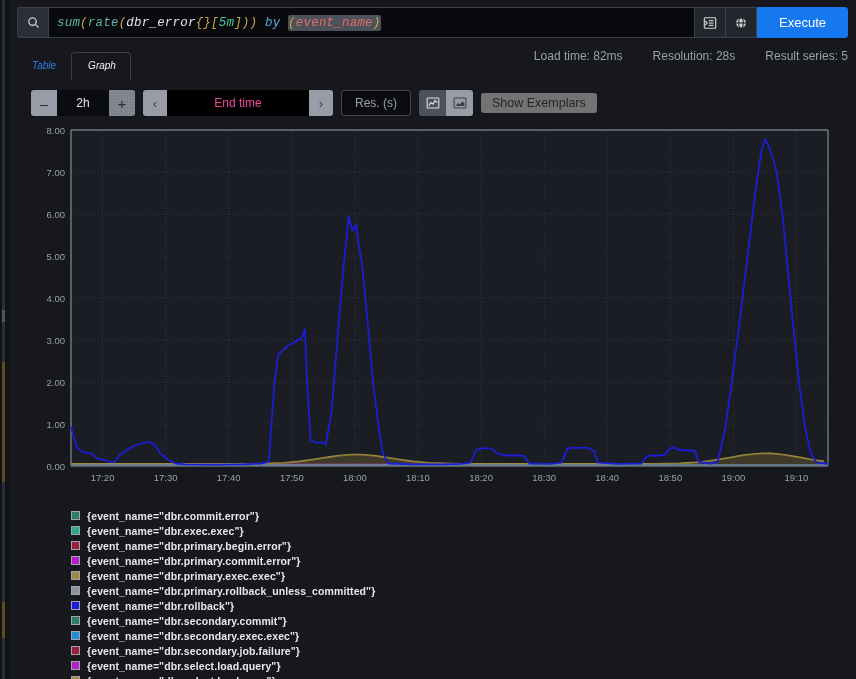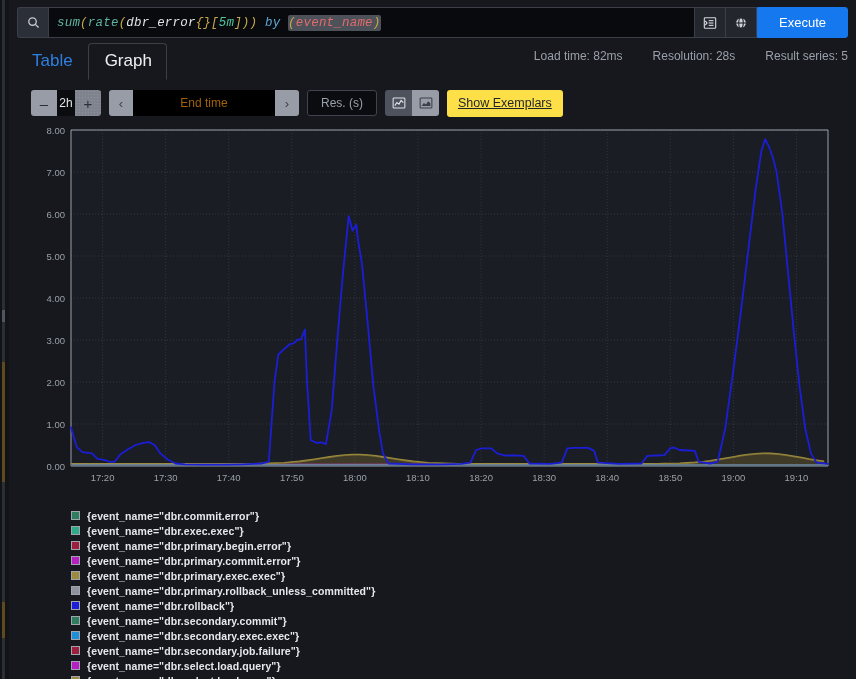--- a/index.html
+++ b/index.html
@@ -64,57 +64,57 @@
     background: #1678ef; color: #fff; border: 1px solid #1678ef;
     border-radius: 0 3px 3px 0;
     padding: 0 21px; display: flex; align-items: center;
     font-size: 13px; white-space: nowrap;
   }
 
   
   .tabs-row { position: relative; height: 35px; margin: 7px 8px 0 8px; }
   .tabs { display: flex; align-items: flex-end; height: 35px; }
   .tab {
-    padding: 7px 14px 8px 14px; font-size: 17px;
-    border: 1px solid transparent; border-radius: 4px 4px 0 0;
+    padding: 7px 14px 8px 14px; font-size: 10px;
+    border: 1px solid transparent; border-radius: 4px 4px 0 0; font-style: italic;
   }
   .tab.inactive { color: #2f7fe0; }
   .tab.active { color: #f0f1f3; background: #16181d; border-color: #3a3f4a; border-bottom-color:#16181d;padding-left:16px; }
   .stats {
     position: absolute; right: 0; top: 4px;
     font-size: 12px; color: #9aa0a9; display: flex; gap: 30px; margin-left: 24px;
   }
 
   
   .controls { display: flex; align-items: center; gap: 8px; margin: 10px 8px 0 22px; height: 26px; }
   .range-grp { display: flex; height: 26px; border-radius: 3px; overflow: hidden; }
   .rg-btn {
     width: 26px; background: #979ca6; color: #2b2f36;
     display: flex; align-items: center; justify-content: center;
     font-size: 15px; line-height: 1;
   }
   .rg-btn.right { background: #7e838d; background-image: radial-gradient(#8d929c 40%, transparent 41%); background-size: 3px 3px; }
   .rg-val {
-    width: 18px; background: #0a0c0f; color: #e4e6ea;
+    width: 52px; background: #0a0c0f; color: #e4e6ea;
     display: flex; align-items: center; justify-content: center; font-size: 12px;
   }
   .time-grp { display: flex; height: 26px; border-radius: 3px; overflow: hidden; width: 190px; }
   .tg-arrow { width: 24px; background: #979ca6; color: #3c4049; display:flex; align-items:center; justify-content:center; font-size: 13px; }
-  .tg-field { flex: 1; background: #000; color: #a16207; display: flex; align-items: center; justify-content: center; font-size: 12px; }
+  .tg-field { flex: 1; background: #000; color: #ec4899; display: flex; align-items: center; justify-content: center; font-size: 12px; }
   .res-field {
     width: 70px; height: 26px; background: #0a0c0f; border: 1px solid #3f4450; border-radius: 3px;
     color: #9aa0a9; font-size: 12px; display: flex; align-items: center; justify-content: center;
   }
   .chart-type-grp { display: flex; height: 26px; border-radius: 3px; overflow: hidden; }
   .ct-btn { width: 27px; display: flex; align-items: center; justify-content: center; }
   .ct-btn.sel { background: #4d525c; }
   .ct-btn.unsel { background: #979ca6; }
   .exemplars-btn {
-    height: 27px; background: #fde047; color: #1f232a; border-radius: 3px;
-    padding: 0 11px; display: flex; align-items: center; font-size: 12.5px; text-decoration: underline;
+    height: 20px; background: #737373; color: #1f232a; border-radius: 3px;
+    padding: 0 11px; display: flex; align-items: center; font-size: 12.5px;
   }
 
   
   .graph-wrap { position: relative; margin: 8px 22px 0 22px; height: 370px; }
   .graph-svg { display: block; width: 100%; height: 100%; }
 
   
   .legend { margin: 14px 0 0 62px; }
   .legend-item { display: flex; align-items: center; height: 15px; gap: 7px; }
   .swatch { width: 9px; height: 9px; border: 1px solid #9fa4ad; flex: none; }

